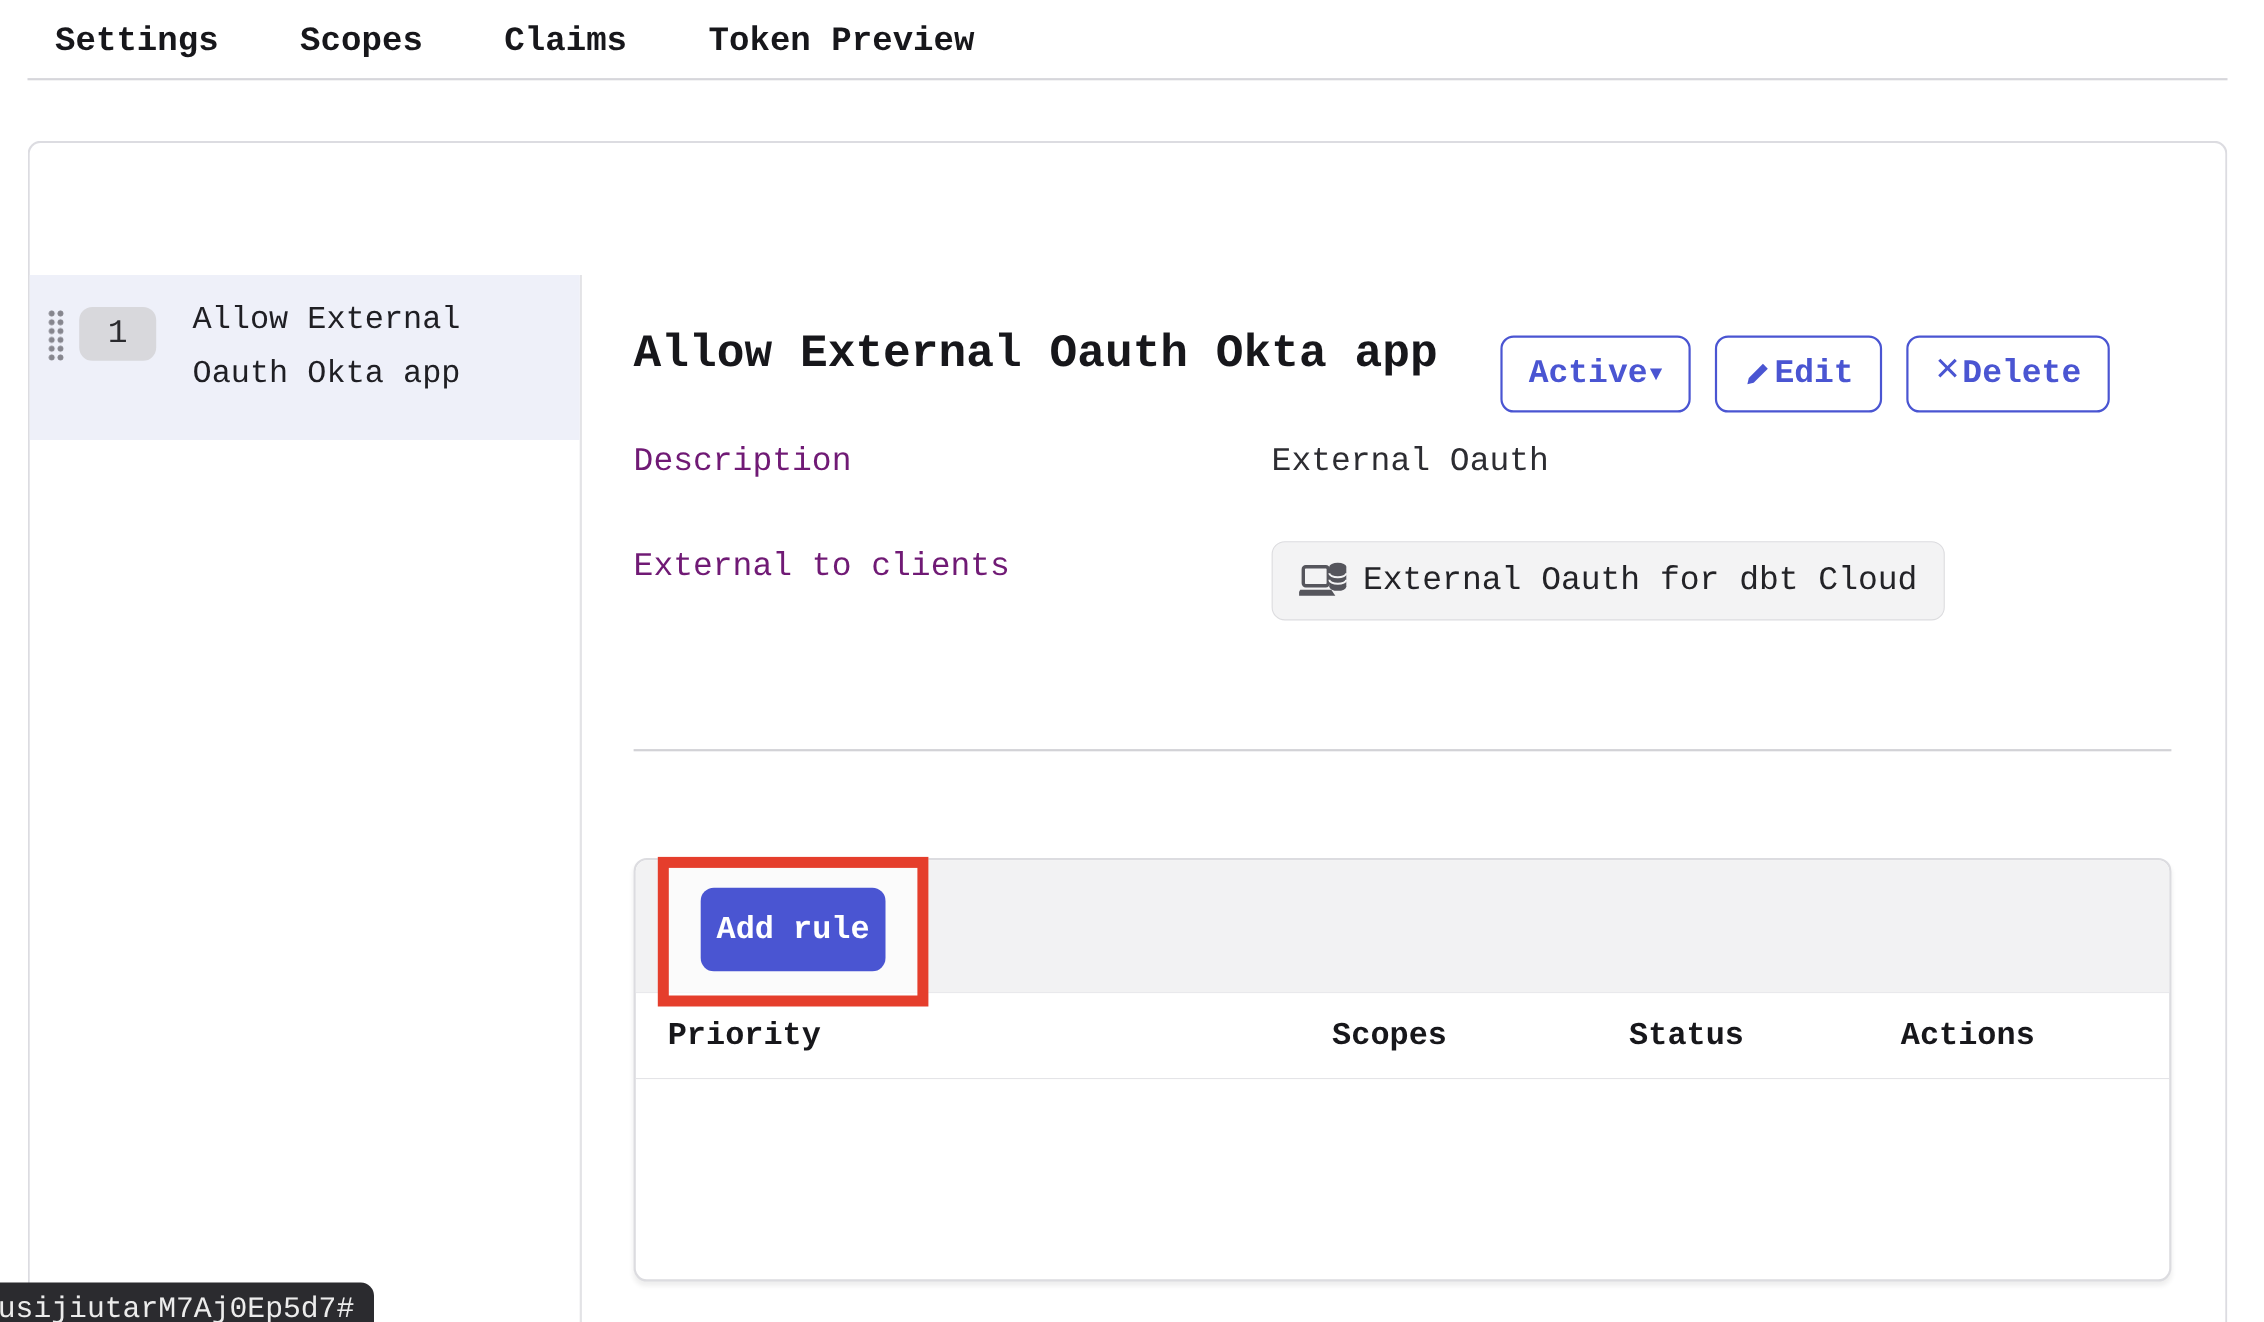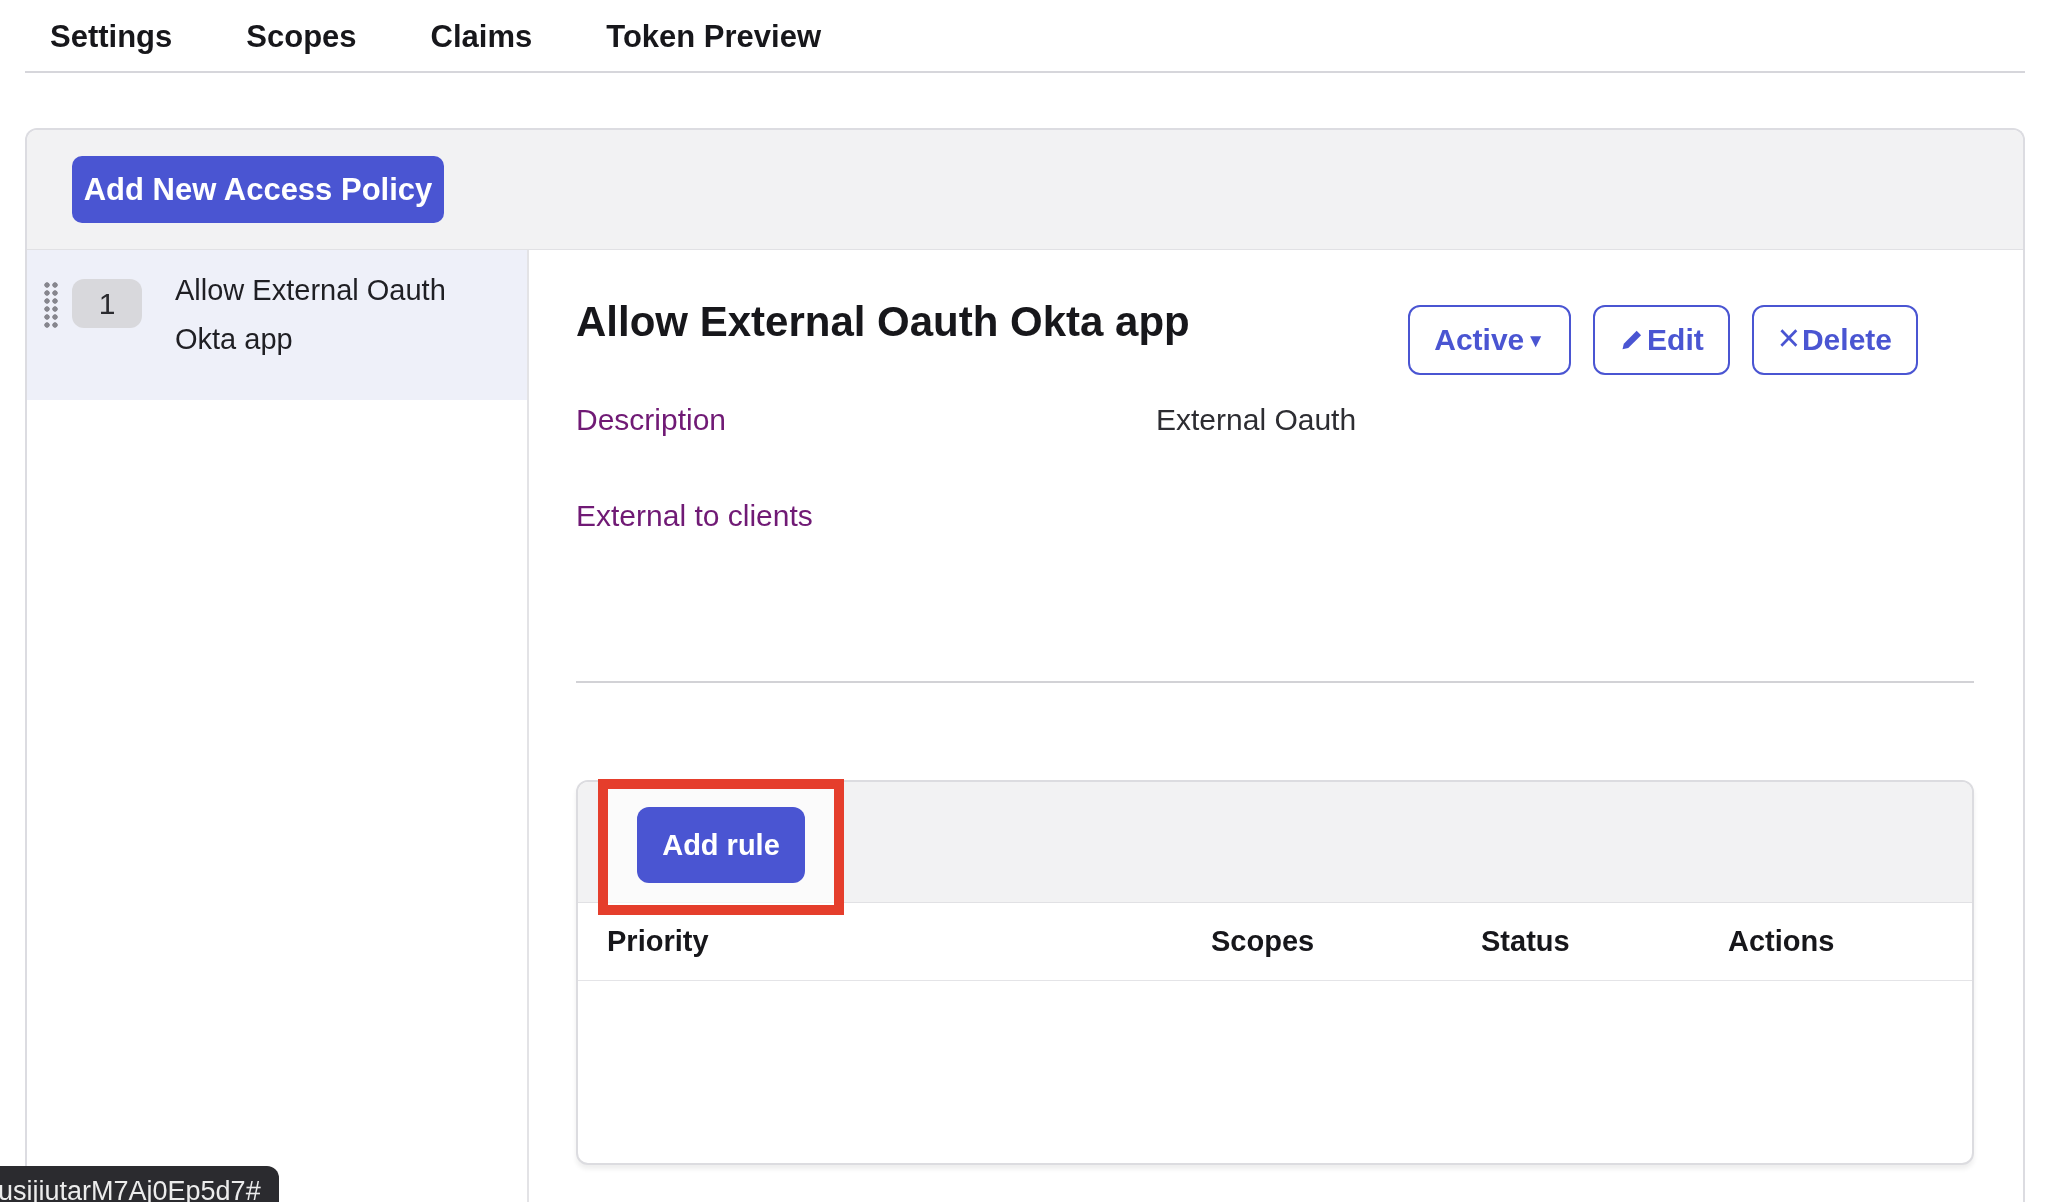--- a/index.html
+++ b/index.html
@@ -1,18 +1,18 @@
 <!DOCTYPE html>
 <html style="--accent: #4a55d2; --highlight: #e53e2c;"><head>
 <meta charset="utf-8">
 <style>
   html,body{margin:0;padding:0;background:#fff;}
   #screen{
     position:relative;width:2058px;height:1202px;overflow:hidden;background:#fff;
-    font-family:Liberation Sans, sans-serif;color:#1f1f24;
+    font-family:Liberation Mono, monospace;color:#1f1f24;
   }
   
   .tabbar{position:absolute;top:0;left:50px;height:74px;display:flex;gap:74px;align-items:center;}
   .tab{position:relative;height:74px;display:flex;align-items:center;font-size:31px;font-weight:bold;color:#17171b;cursor:pointer;white-space:nowrap;}
   .tab .underline{display:none;}
   .tab.active .underline{display:block;position:absolute;left:-10px;right:-10px;bottom:0;height:7px;background:var(--accent,#4a55d2);border-radius:2px;}
   .tabline{position:absolute;top:71px;left:25px;width:2000px;height:2px;background:#d6d6db;}
   
   .panel{position:absolute;top:128px;left:25px;width:2000px;height:1120px;box-sizing:border-box;
     border:2px solid #dcdce1;border-bottom:none;border-radius:12px 12px 0 0;background:#fff;}
@@ -79,23 +79,20 @@
     </div>
     <div class="tab">
       <span>Token Preview</span>
 
     </div>
   </div>
   <div class="tabline"></div>
 
   <div class="panel">
 
-    <div class="panel-header">
-      <button class="btn-primary add-policy-btn">Add New Access Policy</button>
-    </div>
 
     <div class="sidebar">
       <div class="policy-item">
         <span class="drag-handle"></span>
         <span class="priority-badge">1</span>
         <span class="policy-name">Allow External Oauth Okta app</span>
       </div>
     </div>
 
     <div class="main">
@@ -119,20 +116,36 @@
           <span class="x-glyph icon">×</span>
           <span>Delete</span>
         </button>
       </div>
 
       <div class="field-label" style="top:153px;">Description</div>
       <div class="field-value" style="top:153px;">External Oauth</div>
 
       <div class="field-label" style="top:249px;">External to clients</div>
 
+      <div class="client-chip">
+        <span class="icon">
+          <svg width="44" height="40" viewBox="0 0 48 44">
+            <rect x="4" y="8" width="25" height="19" rx="2.5" fill="none" stroke="#55555c" stroke-width="3.4"></rect>
+            <path d="M1 31 h31 l4 6 h-39 z" fill="#55555c"></path>
+            <g>
+              <rect x="30" y="8" width="17" height="20" fill="#55555c"></rect>
+              <ellipse cx="38.5" cy="8" rx="8.5" ry="4" fill="#55555c"></ellipse>
+              <ellipse cx="38.5" cy="28" rx="8.5" ry="4" fill="#55555c"></ellipse>
+              <path d="M30 14.5 a8.5 4 0 0 0 17 0" fill="none" stroke="#f3f3f4" stroke-width="2"></path>
+              <path d="M30 21 a8.5 4 0 0 0 17 0" fill="none" stroke="#f3f3f4" stroke-width="2"></path>
+            </g>
+          </svg>
+        </span>
+        <span>External Oauth for dbt Cloud</span>
+      </div>
 
       <div class="divider"></div>
 
       <div class="rules-card">
         <div class="rules-header"></div>
 
         <div class="red-box">
           <button class="btn-primary add-rule-btn">Add rule</button>
         </div>
 

